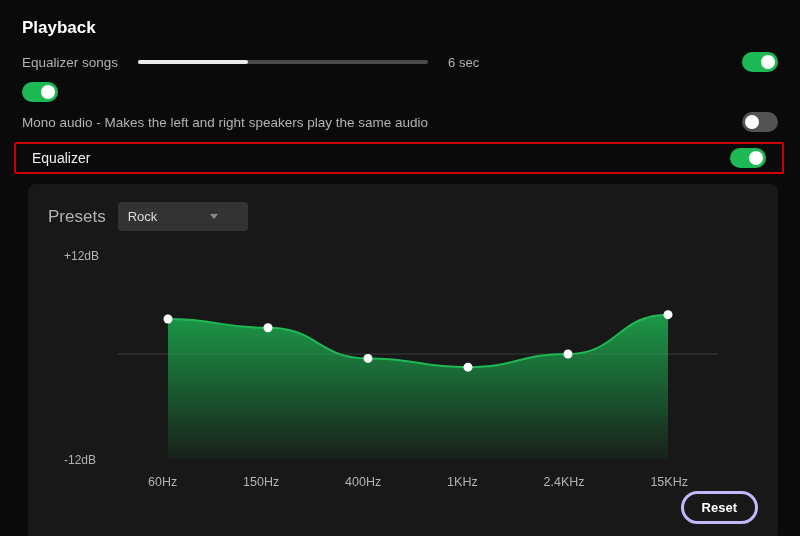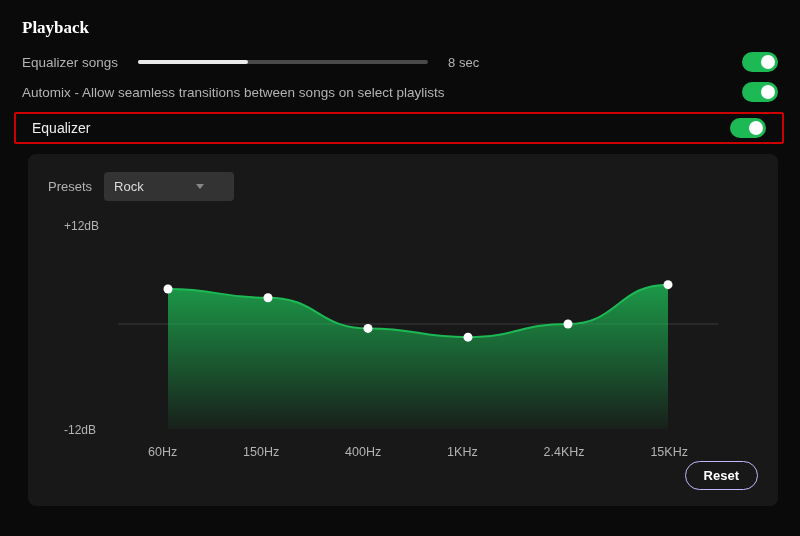--- a/index.html
+++ b/index.html
@@ -1,77 +1,82 @@
 <!DOCTYPE html>
 <html><head>
 <meta charset="utf-8">
 <style>
   * { box-sizing: border-box; margin: 0; padding: 0; }
   html, body { width: 800px; height: 536px; background: #0a0a0a; font-family: -apple-system, "Helvetica Neue", Arial, sans-serif; color: #b3b3b3; overflow: hidden; }
   .page { padding: 18px 22px; }
-  .section-title { color: #fff; font-size: 17px; font-weight: 700; margin-bottom: 14px; font-family: Liberation Serif, serif; }
+  .section-title { color: #fff; font-size: 17px; font-weight: 700; margin-bottom: 14px; }
   .row { display: flex; align-items: center; justify-content: space-between; margin-bottom: 10px; font-size: 13.5px; }
   .row .label { color: #b3b3b3; }
   .slider-row { display: flex; align-items: center; gap: 10px; flex: 1; }
   .slider-track { position: relative; height: 4px; background: #4a4a4a; border-radius: 2px; margin: 0 10px; flex: 0 0 290px; }
   .slider-fill { position: absolute; height: 100%; background: #eaeaea; border-radius: 2px; }
   .slider-label { color: #b3b3b3; font-size: 13px; }
   .toggle { width: 36px; height: 20px; border-radius: 10px; position: relative; cursor: pointer; flex-shrink: 0; }
   .toggle.on { background: #1db954; }
   .toggle.off { background: #535353; }
   .toggle .knob { position: absolute; width: 14px; height: 14px; border-radius: 50%; background: #fff; top: 3px; }
   .toggle.on .knob { right: 3px; }
   .toggle.off .knob { left: 3px; }
   .highlight-row { border: 2px solid #cc0000; border-radius: 2px; padding: 4px 16px; margin-left: -8px; margin-right: -6px; display: flex; align-items: center; justify-content: space-between; margin-bottom: 10px; }
   .highlight-row .label { color: #eee; font-size: 14px; }
   .eq-panel { background: #181818; border-radius: 8px; padding: 18px 20px 16px; margin-left: 6px; }
   .presets-row { display: flex; align-items: center; gap: 12px; margin-bottom: 18px; }
-  .presets-label { color: #b3b3b3; font-size: 13px; }
+  .presets-label { color: #b3b3b3; font-size: 17px; }
   .select { background: #333; color: #ddd; border: none; border-radius: 4px; padding: 7px 30px 7px 10px; font-size: 13px; position: relative; min-width: 130px; display: flex; align-items: center; justify-content: space-between; cursor: pointer; }
   .select .caret { width: 0; height: 0; border-left: 4px solid transparent; border-right: 4px solid transparent; border-top: 5px solid #888; }
   .chart-wrap { position: relative; height: 240px; }
   .y-label { position: absolute; left: 16px; font-size: 12px; color: #b3b3b3; }
   .y-top { top: 0; }
   .y-bot { bottom: 22px; }
   svg.eq { position: absolute; left: 70px; top: 0; width: 600px; height: 210px; }
   .mid-line { stroke: #3a3a3a; stroke-width: 1; }
   .curve-area { fill: url(#g); }
   .curve-line { stroke: #1db954; stroke-width: 2; fill: none; }
   .dot { fill: #fff; }
   .x-labels { position: absolute; left: 70px; width: 600px; bottom: 0; display: flex; justify-content: space-between; padding: 0 30px; }
   .x-labels span { color: #b3b3b3; font-size: 12.5px; }
   .reset-row { display: flex; justify-content: flex-end; margin-top: 2px; }
-  .reset-btn { background: transparent; color: #fff; border: 1px solid #c4b5fd; border-radius: 18px; padding: 6px 18px; font-size: 13px; font-weight: 600; cursor: pointer; }
+  .reset-btn { background: transparent; color: #fff; border: 3px solid #c4b5fd; border-radius: 18px; padding: 6px 18px; font-size: 13px; font-weight: 600; cursor: pointer; }
 </style>
 </head>
 <body>
 
 <div class="page">
   <div class="section-title">Playback</div>
 
   <div class="row">
     <div class="slider-row">
       <span class="label">Equalizer songs</span>
       <div class="slider-track">
         <div class="slider-fill" id="cf-fill" style="width: 38%;"></div>
       </div>
-      <span class="slider-label">8 sec</span>
+      <span class="slider-label">6 sec</span>
     </div>
     <div class="toggle on" id="tg-crossfade">
         <div class="knob"></div>
       </div>
   </div>
 
   <div class="row">
-    <span class="label">Automix - Allow seamless transitions between songs on select playlists</span>
     <div class="toggle on" id="tg-automix">
         <div class="knob"></div>
       </div>
   </div>
 
+  <div class="row">
+    <span class="label">Mono audio - Makes the left and right speakers play the same audio</span>
+    <div class="toggle off" id="tg-mono">
+        <div class="knob"></div>
+      </div>
+  </div>
 
   <div class="highlight-row">
     <span class="label">Equalizer</span>
     <div class="toggle on" id="tg-eq">
         <div class="knob"></div>
       </div>
   </div>
 
   <div class="eq-panel">
     <div class="presets-row">

